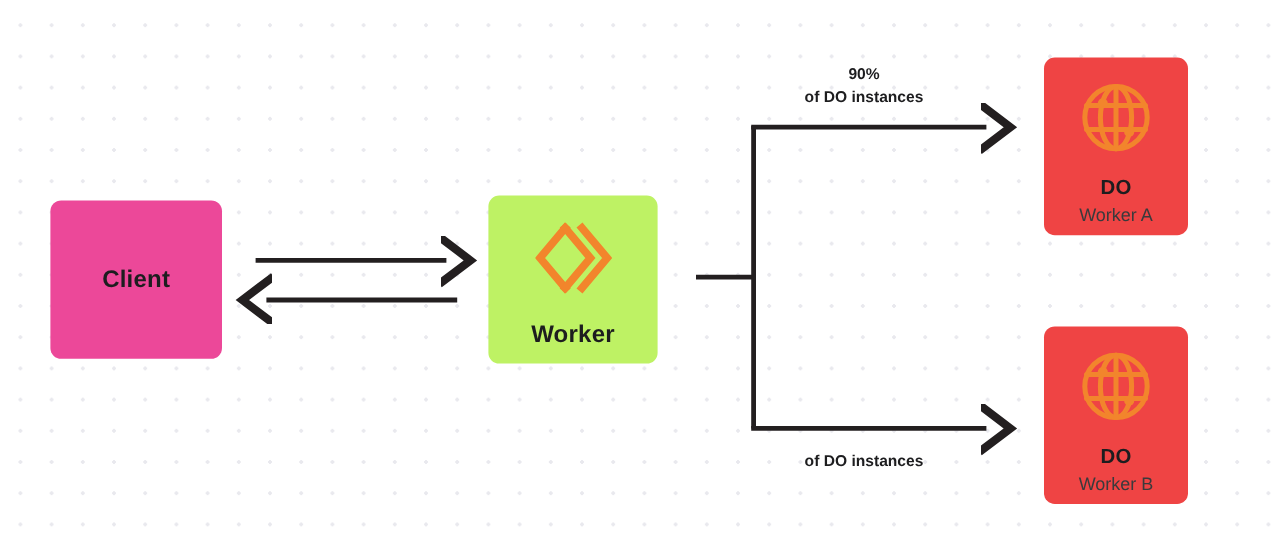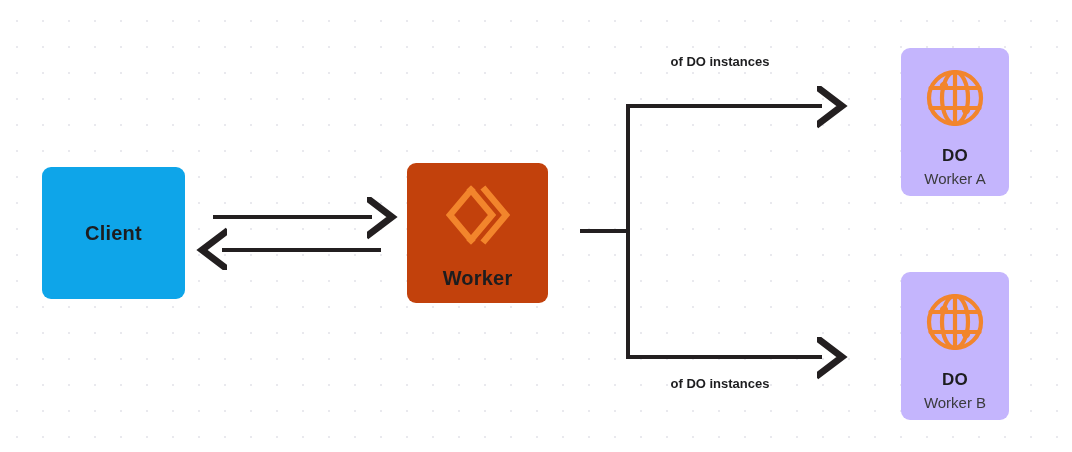--- a/index.html
+++ b/index.html
@@ -25,49 +25,48 @@
     position: absolute;
     border-radius: 9px;
     display: flex;
     flex-direction: column;
     align-items: center;
     justify-content: center;
   }
   #client-node {
     left: 42px; top: 167px;
     width: 143px; height: 132px;
-    background: #0ea5e9;
+    background: #ec4899;
   }
   #client-label {
     font-size: 20px;
     font-weight: bold;
     color: #1d1d1f;
     letter-spacing: 0.2px;
   }
   #worker-node {
     left: 407px; top: 163px;
     width: 141px; height: 140px;
-    background: #c2410c;
+    background: #bef264;
     justify-content: flex-start;
     padding-top: 22px;
   }
   #worker-label {
     font-size: 20px;
     font-weight: bold;
     color: #1d1d1f;
     margin-top: 18px;
     letter-spacing: 0.2px;
   }
   .do-node {
     left: 870px;
-    width: 108px; height: 148px;
-    background: #c4b5fd;
+    width: 120px; height: 148px;
+    background: #ef4444;
     justify-content: flex-start;
     padding-top: 20px;
-    margin-left: 31px;
   }
   #do-a-node { top: 48px; }
   #do-b-node { top: 272px; }
   .do-title {
     font-size: 17px;
     font-weight: bold;
     color: #1d1d1f;
     margin-top: 14px;
     letter-spacing: 0.2px;
   }
@@ -171,20 +170,21 @@
         </g>
         <circle cx="19" cy="18" r="4.2" fill="#f2852c"></circle>
         <circle cx="41" cy="42" r="4.2" fill="#f2852c"></circle>
       </svg>
     </span>
     <span class="do-title">DO</span>
     <span class="do-sub">Worker B</span>
   </div>
 
   <div class="edge-label" id="label-top">
+    <div>90%</div>
     <div>of DO instances</div>
   </div>
 
   <div class="edge-label" id="label-bottom">
     <div>of DO instances</div>
   </div>
 
 </div>
 
 </body></html>

